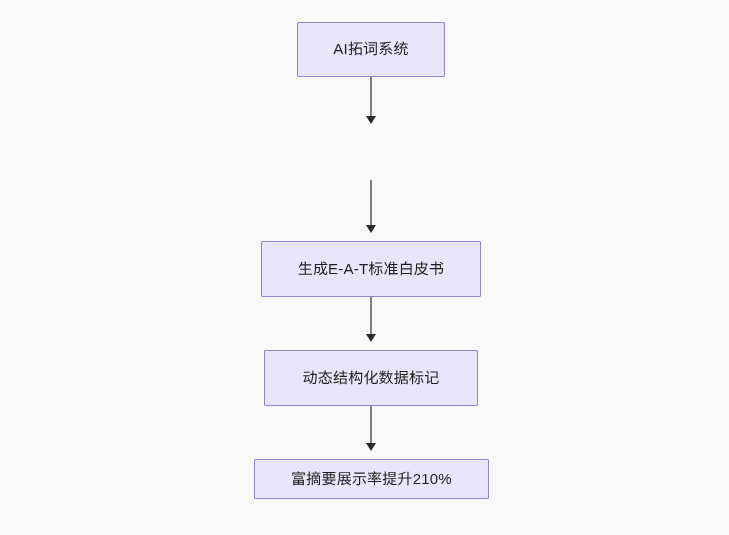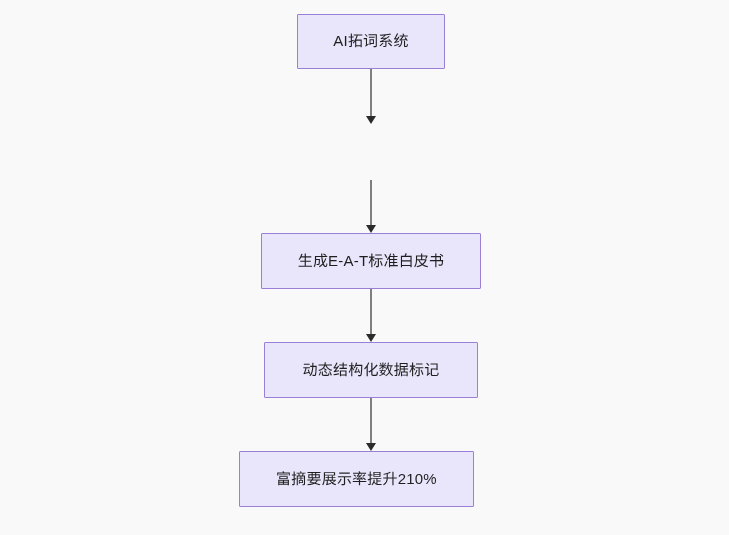--- a/index.html
+++ b/index.html
@@ -23,20 +23,21 @@
   .node {
     position: absolute;
     box-sizing: border-box;
     background: #e9e6fb;
     border: 1.6px solid #9a7fd6;
     border-radius: 1px;
     display: flex;
     align-items: center;
     justify-content: center;
     text-align: center;
+    margin-top: 8px;
   }
   .node-label {
     color: #1f1f1f;
     font-size: 15px;
     line-height: 1.25;
     letter-spacing: 0.2px;
     white-space: nowrap;
   }
   .edge {
     position: absolute;
@@ -93,17 +94,17 @@
 
 
   <div class="node" style="left:261px; top:233px; width:220px; height:56px;">
     <span class="node-label">生成E-A-T标准白皮书</span>
   </div>
 
   <div class="node" style="left:264px; top:342px; width:214px; height:56px;">
     <span class="node-label">动态结构化数据标记</span>
   </div>
 
-  <div class="node" style="left:239px; top:451px; width:235px; height:56px;">
+  <div class="node" style="left:254px; top:451px; width:235px; height:40px;">
     <span class="node-label">富摘要展示率提升210%</span>
   </div>
 
 </div>
 
 </body></html>

